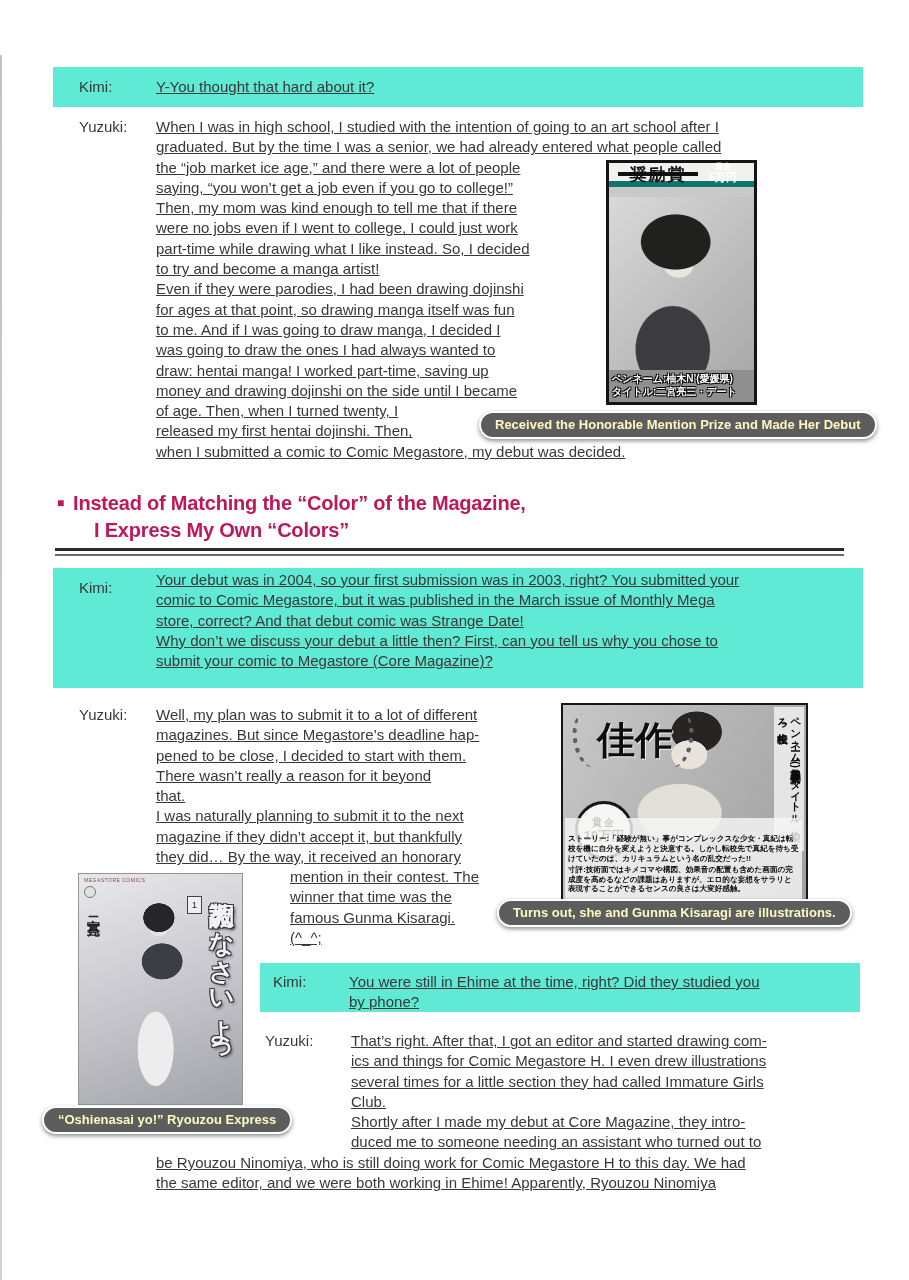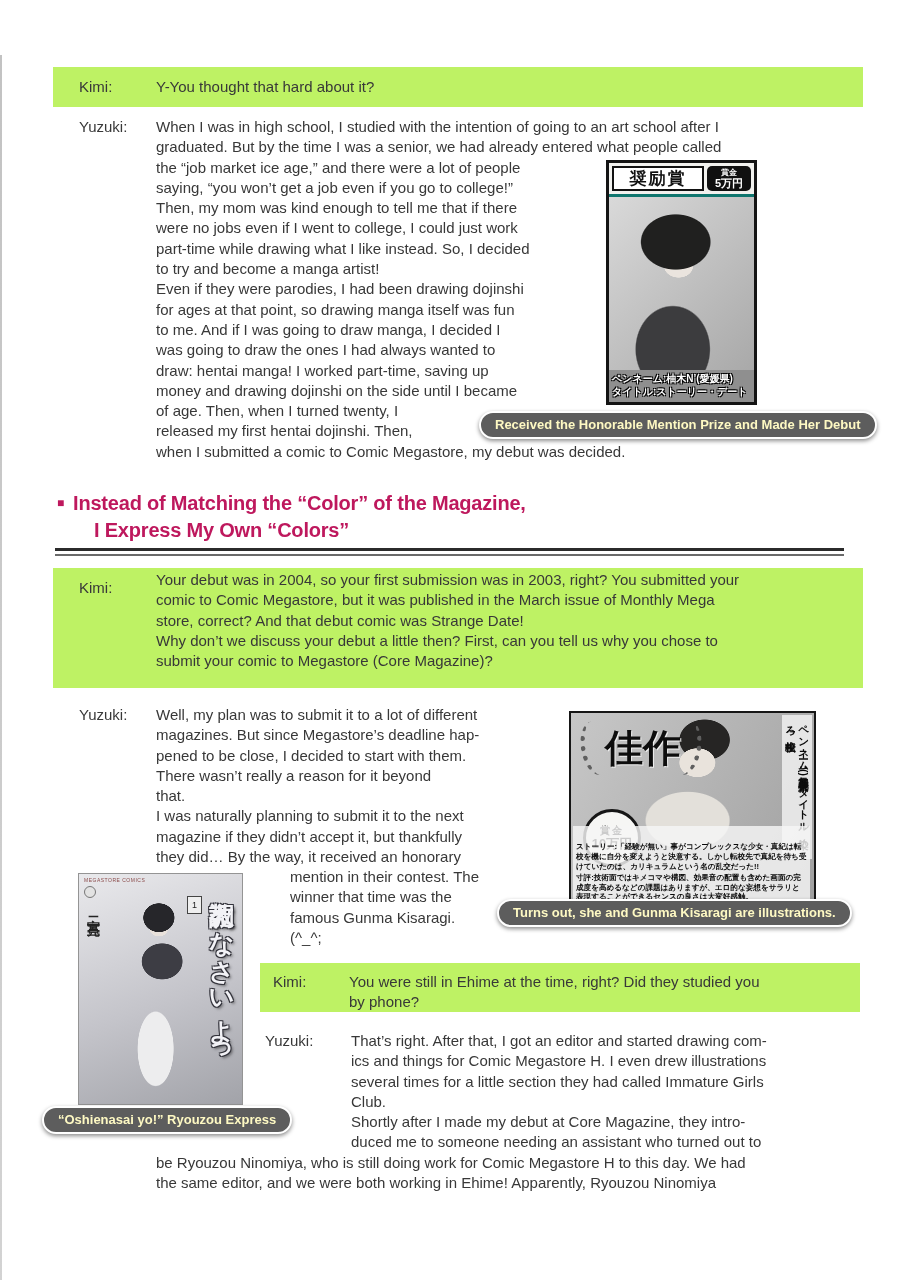--- a/index.html
+++ b/index.html
@@ -4,28 +4,28 @@
 <style>
   html,body { margin:0; padding:0; background:#ffffff; }
   .page {
     position:relative; width:909px; height:1280px; background:#ffffff;
     font-family:"Liberation Sans", sans-serif; color:#383838; overflow:hidden;
   }
   .scan-edge { position:absolute; left:0; top:55px; width:2px; height:1225px;
     background:linear-gradient(180deg,#9a9a9a,#b5b5b5); opacity:.6; }
 
   
-  .qbox { position:absolute; background:#bef264; }
+  .qbox { position:absolute; background:#5eead4; }
   #box1 { left:53px; top:67px;  width:810px; height:40px;  }
   #box2 { left:53px; top:568px; width:810px; height:120px; }
   #box3 { left:260px; top:963px; width:600px; height:49px; }
 
   .speaker, .lines { font-size:15px; line-height:20.3px; color:#383838; }
   .speaker { position:absolute; }
-  .lines   { position:absolute; white-space:pre; }
+  .lines   { position:absolute; white-space:pre;text-decoration:underline; }
 
   #box1 .speaker { left:26px; top:10px; }  #box1 .lines { left:103px; top:10px; }
   #box2 .speaker { left:26px; top:10px; }  #box2 .lines { left:103px; top:2px; }
   #box3 .speaker { left:13px; top:9px; }   #box3 .lines { left:89px;  top:9px; }
 
   #a1-speaker { left:79px;  top:117px; }   #a1-lines { left:156px; top:117px; }
   #a2-speaker { left:79px;  top:705px; }   #a2-lines-a { left:156px; top:705px; }
   #a2-lines-b { left:290px; top:867px; }
   #a3-speaker { left:265px; top:1031px; }  #a3-lines { left:351px; top:1031px; }
   #closing-lines { left:156px; top:1153px; }
@@ -43,22 +43,22 @@
     border-radius:16px; color:#fef9c3; font-size:13px; font-weight:bold;
     line-height:24px; padding:0 14px; white-space:nowrap;
     box-shadow:0 2px 4px rgba(0,0,0,.45); }
   #pill1 { left:479px; top:411px; }
   #pill2 { left:497px; top:899px; }
   #pill3 { left:42px;  top:1106px; }
 
   
   #award1 { position:absolute; left:606px; top:160px; width:151px; height:245px;
     border:3px solid #141414; box-sizing:border-box; background:#c9c9c9; }
-  .a1-head { position:absolute; left:0; top:0; right:0; height:34px; background:#f1f1ee;
-    border-bottom:3px solid #0f766e; display:flex; gap:3px; padding:3px; box-sizing:border-box; }
+  .a1-head { position:absolute; left:0; top:0; right:0; height:24px; background:#f1f1ee;
+    border-bottom:6px solid #0f766e; display:flex; gap:3px; padding:9px; box-sizing:border-box; }
   .a1-badge { flex:1; border:2px solid #111; background:#fff; color:#101010;
     font-weight:bold; font-size:17px; letter-spacing:2px;
     display:flex; align-items:center; justify-content:center; }
   .a1-money { width:44px; background:#101010; color:#fff; border-radius:5px;
     display:flex; flex-direction:column; align-items:center; justify-content:center; font-weight:bold; }
   .a1-money .lbl { font-size:8px; line-height:9px; }
   .a1-money .amt { font-size:11px; line-height:12px; }
   .a1-art { position:absolute; left:0; top:34px; right:0; bottom:32px;
     background:
       radial-gradient(ellipse 58px 46px at 46% 26%, #20201f 59%, rgba(0,0,0,0) 61%),
@@ -151,21 +151,21 @@
     <div class="a1-head">
       <div class="a1-badge">奨励賞</div>
       <div class="a1-money">
         <span class="lbl">賞金</span>
         <span class="amt">5万円</span>
       </div>
     </div>
     <div class="a1-art"></div>
     <div class="a1-foot">
       <div>ペンネーム:柚木N’(愛媛県)</div>
-      <div>タイトル:ストーリー・デート</div>
+      <div>タイトル:二宮亮三・デート</div>
     </div>
   </figure>
   <div class="pill" id="pill1">Received the Honorable Mention Prize and Made Her Debut</div>
 
   <h2 id="heading" style="margin:0;">
     <div><span class="bullet">■</span><span>Instead of Matching the “Color” of the Magazine,</span></div>
     <div class="h2line">I Express My Own “Colors”</div>
   </h2>
   <div id="heading-rule"></div>
 
@@ -185,21 +185,21 @@
 (^_^;</div>
   <div class="lines" id="a2-lines-a">Well, my plan was to submit it to a lot of different
 magazines. But since Megastore’s deadline hap-
 pened to be close, I decided to start with them.
 There wasn’t really a reason for it beyond
 that.
 I was naturally planning to submit it to the next
 magazine if they didn’t accept it, but thankfully
 they did… By the way, it received an honorary</div>
 
-  <figure id="award2" style="margin:16px;">
+  <figure id="award2" style="margin:8px;">
     <div class="a2-badge">
       <span class="laurel l"></span>
       <span class="kanji">佳作</span>
       <span class="laurel r"></span>
     </div>
     <div class="a2-circle">
       <span class="lbl">賞金</span>
       <span class="amt">10万円</span>
     </div>
     <div class="a2-side">ペンネーム:如月群真(東京都) タイトル:染めろ!転校生</div>

